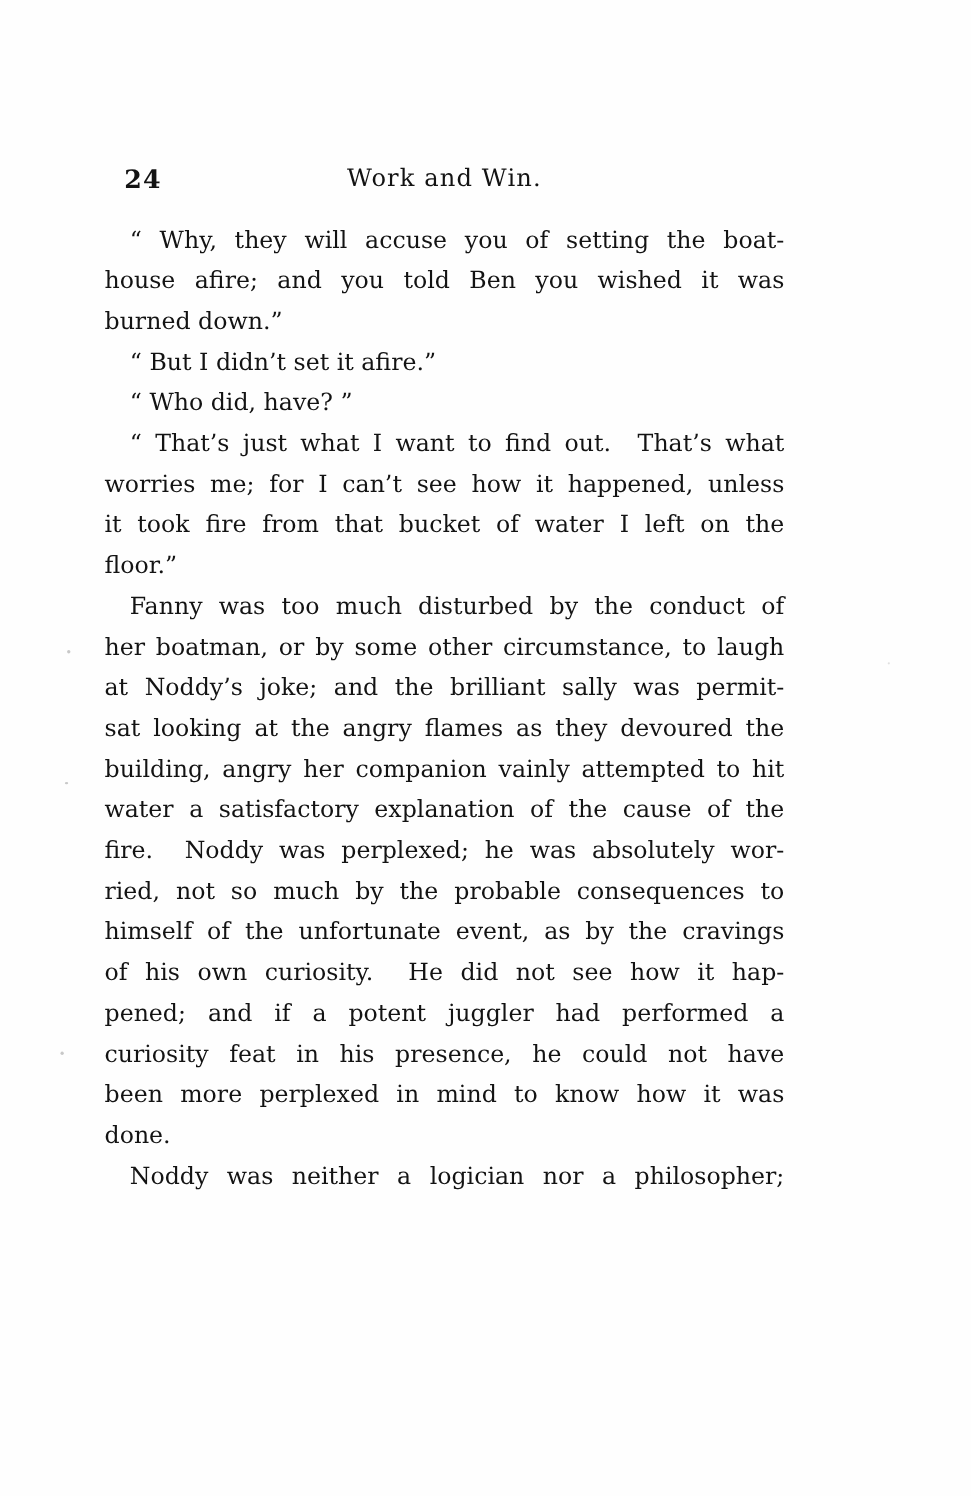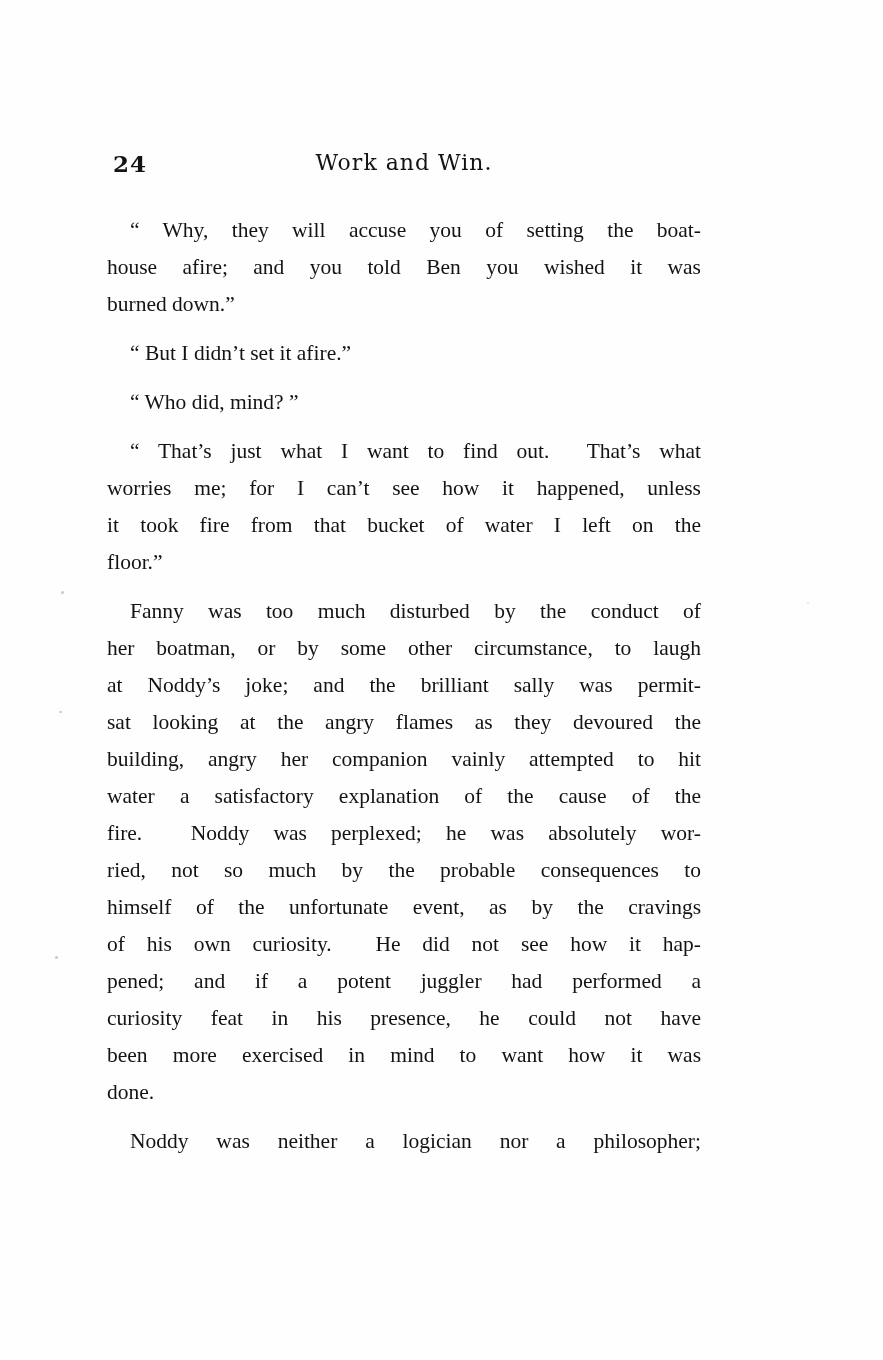--- a/index.html
+++ b/index.html
@@ -40,21 +40,21 @@
     line-height: 34px;
   }
   .body-text {
     position: absolute;
     left: 95px;
     top: 200px;
     width: 618px;
     font-size: 21.5px;
     line-height: 37px;
   }
-  .para { margin: 12px; font-family: Liberation Serif, serif; }
+  .para { margin: 0; }
   .line {
     text-align: justify;
     text-align-last: justify;
     -moz-text-align-last: justify;
     white-space: normal;
   }
   .line.end { text-align-last: left; -moz-text-align-last: left; }
   .line.first { text-indent: 23px; }
   .speck {
     position: absolute;
@@ -79,21 +79,21 @@
       <div class="line first">“ Why, they will accuse you of setting the boat-</div>
       <div class="line">house afire; and you told Ben you wished it was</div>
       <div class="line end">burned down.”</div>
     </div>
 
     <div class="para">
       <div class="line first end">“ But I didn’t set it afire.”</div>
     </div>
 
     <div class="para">
-      <div class="line first end">“ Who did, mind? ”</div>
+      <div class="line first end">“ Who did, have? ”</div>
     </div>
 
     <div class="para">
       <div class="line first">“ That’s just what I want to find out.&nbsp; That’s what</div>
       <div class="line">worries me; for I can’t see how it happened, unless</div>
       <div class="line">it took fire from that bucket of water I left on the</div>
       <div class="line end">floor.”</div>
     </div>
 
     <div class="para">
@@ -102,21 +102,21 @@
       <div class="line">at Noddy’s joke; and the brilliant sally was permit-</div>
       <div class="line">sat looking at the angry flames as they devoured the</div>
       <div class="line">building, angry her companion vainly attempted to hit</div>
       <div class="line">water a satisfactory explanation of the cause of the</div>
       <div class="line">fire.&nbsp; Noddy was perplexed; he was absolutely wor-</div>
       <div class="line">ried, not so much by the probable consequences to</div>
       <div class="line">himself of the unfortunate event, as by the cravings</div>
       <div class="line">of his own curiosity.&nbsp; He did not see how it hap-</div>
       <div class="line">pened; and if a potent juggler had performed a</div>
       <div class="line">curiosity feat in his presence, he could not have</div>
-      <div class="line">been more exercised in mind to want how it was</div>
+      <div class="line">been more perplexed in mind to know how it was</div>
       <div class="line end">done.</div>
     </div>
 
     <div class="para">
       <div class="line first">Noddy was neither a logician nor a philosopher;</div>
     </div>
 
   </div>
 
   <div class="speck" style="left:61px; top:591px; width:3px; height:3px;"></div>

